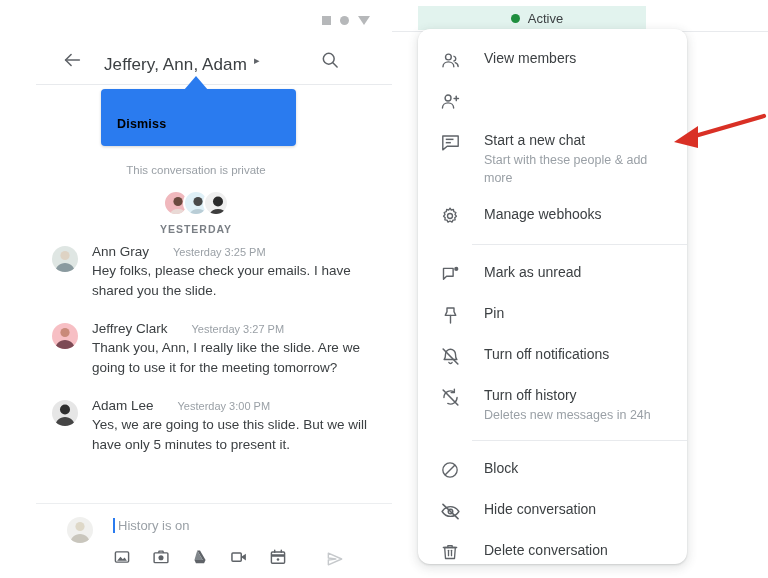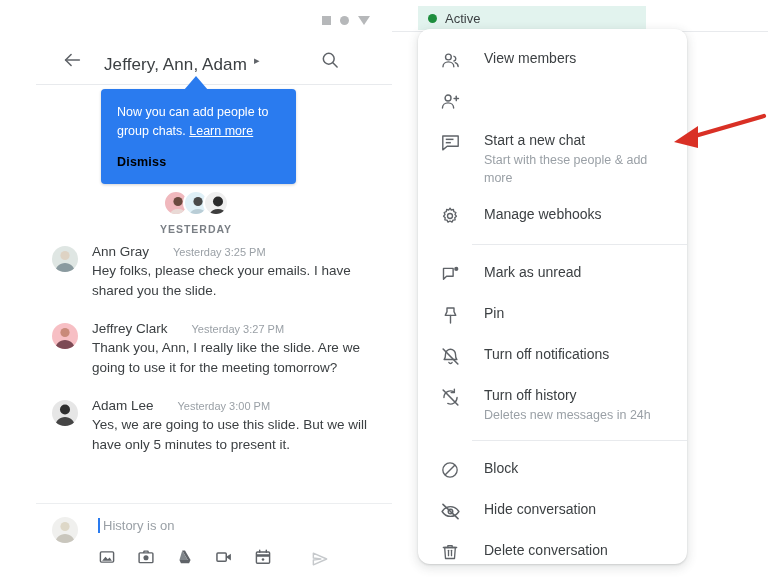--- a/index.html
+++ b/index.html
@@ -122,21 +122,21 @@
   .msg-author { font-size: 13.5px; color: #3c4043; font-weight: 500; }
   .msg-time { font-size: 11px; color: #9aa0a6; }
   .msg-text { font-size: 13.5px; line-height: 20px; color: #3c4043; }
 
   
   #composer-divider {
     position: absolute; left: 36px; top: 503px; width: 356px; height: 1px;
     background: #eceef0;
   }
   #composer {
-    position: absolute; left: 0; top: 504px; width: 392px; height: 74px;
+    position: absolute; left: 15px; top: 504px; width: 392px; height: 74px;
     background: #fff;
   }
   #composer-avatar {
     position: absolute; left: 52px; top: 13px; width: 26px; height: 26px;
     border-radius: 50%; overflow: hidden;
   }
   #composer-input-row {
     position: absolute; left: 98px; top: 14px; display: flex; align-items: center;
   }
   #composer-caret {
@@ -164,20 +164,21 @@
   #right-top-divider {
     position: absolute; left: 0; top: 31px; width: 376px; height: 1px;
     background: #e8eaed;
   }
 
   
   #active-badge {
     position: absolute; left: 26px; top: 6px; width: 228px; height: 24px;
     background: #e2f3ee; display: flex; align-items: center; padding-left: 10px;
     gap: 8px;
+    justify-content: center;
   }
   #active-dot { width: 9px; height: 9px; border-radius: 50%; background: #1e8e3e; }
   #active-label { font-size: 13px; color: #3c4043; font-weight: 500; }
 
   
   #menu-card {
     position: absolute; left: 26px; top: 29px; width: 269px; height: 535px;
     background: #ffffff; border-radius: 12px;
     box-shadow: 0 1px 2px rgba(60,64,67,.18), 0 3px 10px 2px rgba(60,64,67,.12);
   }
@@ -235,21 +236,20 @@
         <svg width="20" height="20" viewBox="0 0 24 24" fill="none" stroke="#5f6368" stroke-width="1.8" stroke-linecap="round">
           <circle cx="10.5" cy="10.5" r="6.5"></circle>
           <line x1="15.4" y1="15.4" x2="20.5" y2="20.5"></line>
         </svg>
       </div>
     </div>
     <div id="header-divider"></div>
 
     <div id="coachmark-arrow"></div>
     <div id="coachmark">
-      <div id="coachmark-text"><span>Now you can add people to group chats. </span><span id="coachmark-link">Learn more</span></div>
       <div id="coachmark-dismiss">Dismiss</div>
     </div>
 
     <div id="private-notice">This conversation is private</div>
 
     <div id="avatar-cluster">
       <span class="cluster-av" style="background:#f0b8bd">
         <svg width="26" height="26" viewBox="0 0 26 26">
             <circle cx="13" cy="9.5" r="4.6" fill="#6b4a3f"></circle>
             <path d="M3.5 26c0-5.4 4.3-9 9.5-9s9.5 3.6 9.5 9z" fill="#e9dad6"></path>

